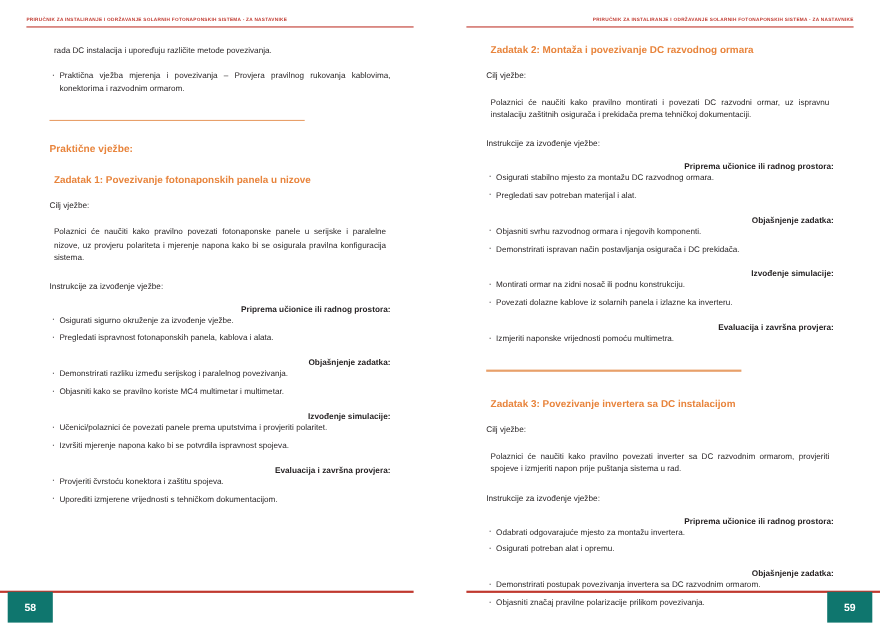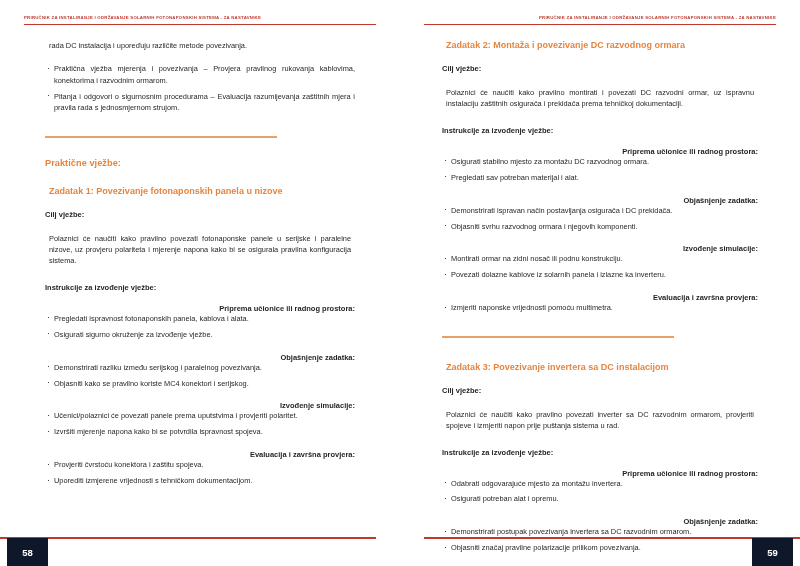--- a/index.html
+++ b/index.html
@@ -107,21 +107,21 @@
   }
   .h-orange-task {
     font-size: 9px;
     font-weight: 700;
     color: #e8843c;
     margin: 4px;
     letter-spacing: 0.02px;
   }
   .h-bold {
     font-size: 7.5px;
-    font-weight: 700;
+    font-weight: 400;
     color: #231f20;
     margin: 0;
   }
   .h-bold-sub {
     font-size: 7.5px;
     font-weight: 700;
     color: #231f20;
     margin: 0;
     text-align: right;
   }
@@ -154,21 +154,21 @@
     background: #c0392f;
   }
   .page-left .footer-rule  { left: 0;  right: 24px; }
   .page-right .footer-rule { left: 24px; right: 0; }
 
   .pagebox {
     position: absolute;
     top: 13px;
     width: 41px;
     height: 28px;
-    background: #0f172a;
+    background: #0f766e;
     color: #ffffff;
     font-size: 9.5px;
     font-weight: 700;
     display: flex;
     align-items: center;
     justify-content: center;
   }
   .pagebox-left  { left: 7px; }
   .pagebox-right { right: 7px; }
 
@@ -187,21 +187,20 @@
     </div>
 
     <div class="content">
 
       <p class="para">rada DC instalacija i uporeďuju različite metode povezivanja.</p>
 
       <div class="sp8"></div>
 
       <ul class="bullets">
         <li>Praktična vježba mjerenja i povezivanja – Provjera pravilnog rukovanja kablovima, konektorima i razvodnim ormarom.</li>
-        <li>Pitanja i odgovori o sigurnosnim procedurama – Evaluacija razumijevanja zaštitnih mjera i pravila rada s jednosmjernom strujom.</li>
       </ul>
 
       <div class="sp18"></div>
       <div class="rule-orange"></div>
       <div class="sp20"></div>
 
       <h2 class="h-orange-section">Praktične vježbe:</h2>
 
       <div class="sp14"></div>
 
@@ -216,30 +215,30 @@
       <p class="para">Polaznici će naučiti kako pravilno povezati fotonaponske panele u serijske i paralelne nizove, uz provjeru polariteta i mjerenje napona kako bi se osigurala pravilna konfiguracija sistema.</p>
 
       <div class="sp12"></div>
 
       <div class="h-bold">Instrukcije za izvođenje vježbe:</div>
 
       <div class="sp12"></div>
 
       <div class="h-bold-sub">Priprema učionice ili radnog prostora:</div>
       <ul class="bullets">
+        <li>Osigurati sigurno okruženje za izvođenje vježbe.</li>
         <li>Pregledati ispravnost fotonaponskih panela, kablova i alata.</li>
-        <li>Osigurati sigurno okruženje za izvođenje vježbe.</li>
       </ul>
 
       <div class="sp8"></div>
 
       <div class="h-bold-sub">Objašnjenje zadatka:</div>
       <ul class="bullets">
         <li>Demonstrirati razliku između serijskog i paralelnog povezivanja.</li>
-        <li>Objasniti kako se pravilno koriste MC4 konektori i serijskog.</li>
+        <li>Objasniti kako se pravilno koriste MC4 multimetar i multimetar.</li>
       </ul>
 
       <div class="sp8"></div>
 
       <div class="h-bold-sub">Izvođenje simulacije:</div>
       <ul class="bullets">
         <li>Učenici/polaznici će povezati panele prema uputstvima i provjeriti polaritet.</li>
         <li>Izvršiti mjerenje napona kako bi se potvrdila ispravnost spojeva.</li>
       </ul>
 
@@ -287,22 +286,22 @@
       <div class="h-bold-sub">Priprema učionice ili radnog prostora:</div>
       <ul class="bullets">
         <li>Osigurati stabilno mjesto za montažu DC razvodnog ormara.</li>
         <li>Pregledati sav potreban materijal i alat.</li>
       </ul>
 
       <div class="sp8"></div>
 
       <div class="h-bold-sub">Objašnjenje zadatka:</div>
       <ul class="bullets">
+        <li>Objasniti svrhu razvodnog ormara i njegovih komponenti.</li>
         <li>Demonstrirati ispravan način postavljanja osigurača i DC prekidača.</li>
-        <li>Objasniti svrhu razvodnog ormara i njegovih komponenti.</li>
       </ul>
 
       <div class="sp8"></div>
 
       <div class="h-bold-sub">Izvođenje simulacije:</div>
       <ul class="bullets">
         <li>Montirati ormar na zidni nosač ili podnu konstrukciju.</li>
         <li>Povezati dolazne kablove iz solarnih panela i izlazne ka inverteru.</li>
       </ul>
 

